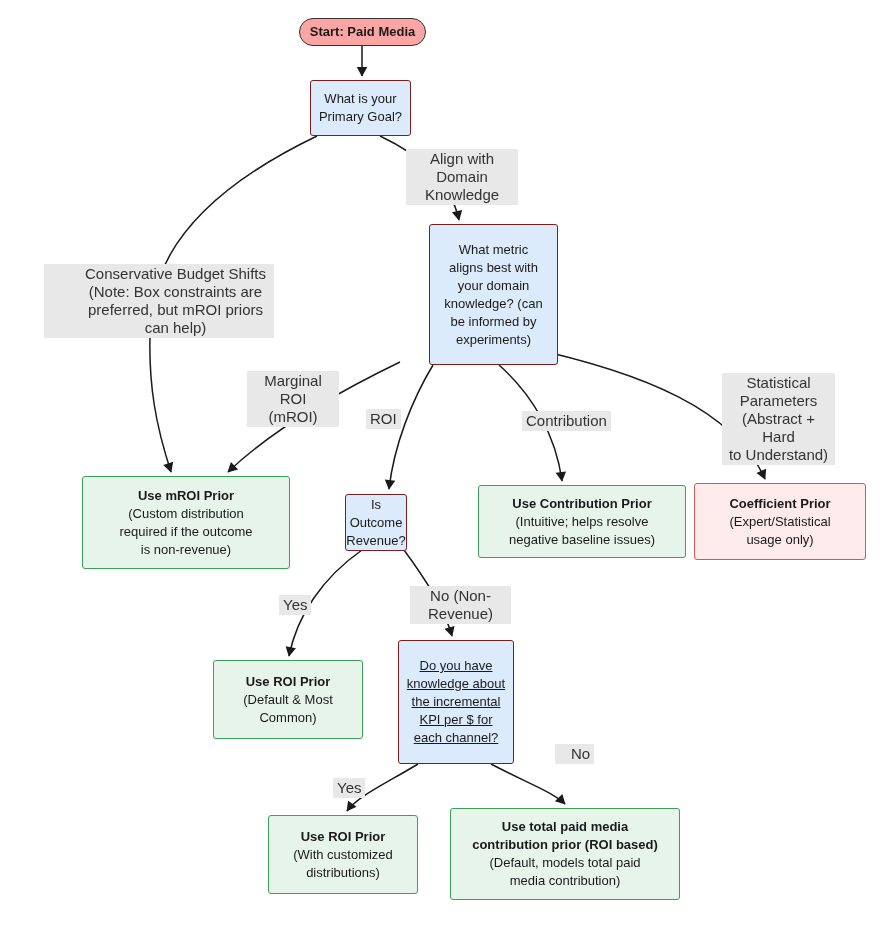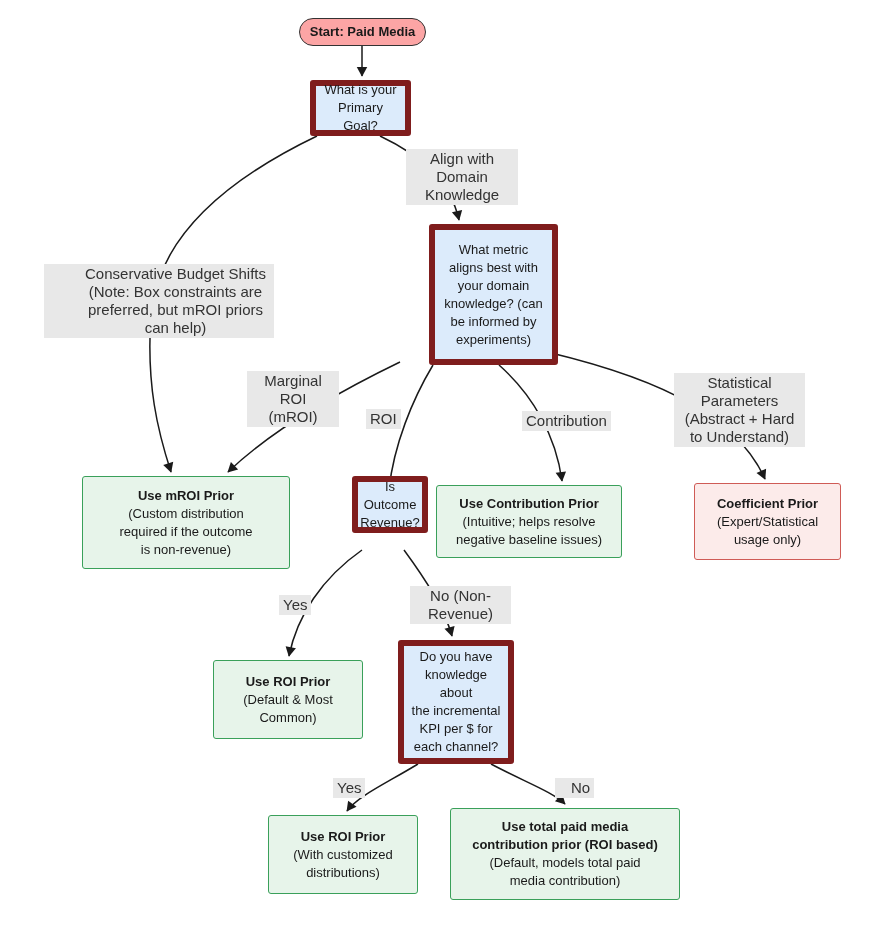--- a/index.html
+++ b/index.html
@@ -33,21 +33,21 @@
   .node .label, .node .title, .node .subtitle { white-space: pre-line; }
   .node .title { font-weight: bold; }
   .start-node {
     background: #fca5a5;
     border: 1.5px solid #333333;
     border-radius: 15px;
     font-weight: bold;
   }
   .question {
     background: #dcebfb;
-    border: 6px solid #7f1d1d;
+    border: 1px solid #7f1d1d;
   }
   .result-green {
     background: #e7f4ea;
     border: 1px solid #3aa05a;
   }
   .result-red {
     background: #fcebea;
     border: 1px solid #cf5b56;
   }
   .edge-label {
@@ -105,44 +105,44 @@
 experiments)</span>
   </div>
 
   <div class="node result-green" style="left:82px; top:476px; width:208px; height:93px;">
     <div class="title">Use mROI Prior</div>
     <div class="subtitle">(Custom distribution
 required if the outcome
 is non-revenue)</div>
   </div>
 
-  <div class="node question" style="left:345px; top:476px; width:76px; height:57px;margin-left:7px;">
+  <div class="node question" style="left:345px; top:494px; width:62px; height:57px;">
     <span class="label">Is Outcome
 Revenue?</span>
   </div>
 
-  <div class="node result-green" style="left:436px; top:485px; width:186px; height:73px;">
+  <div class="node result-green" style="left:478px; top:485px; width:208px; height:73px;">
     <div class="title">Use Contribution Prior</div>
     <div class="subtitle">(Intuitive; helps resolve
 negative baseline issues)</div>
   </div>
 
-  <div class="node result-red" style="left:694px; top:483px; width:147px; height:77px;">
+  <div class="node result-red" style="left:694px; top:483px; width:172px; height:77px;">
     <div class="title">Coefficient Prior</div>
     <div class="subtitle">(Expert/Statistical
 usage only)</div>
   </div>
 
   <div class="node result-green" style="left:213px; top:660px; width:150px; height:79px;">
     <div class="title">Use ROI Prior</div>
     <div class="subtitle">(Default &amp; Most
 Common)</div>
   </div>
 
-  <div class="node question" style="left:398px; top:640px; width:116px; height:124px;">
+  <div class="node question" style="left:398px; top:640px; width:116px; height:124px;text-decoration:underline;">
     <span class="label">Do you have
 knowledge about
 the incremental
 KPI per $ for
 each channel?</span>
   </div>
 
   <div class="node result-green" style="left:268px; top:815px; width:150px; height:79px;">
     <div class="title">Use ROI Prior</div>
     <div class="subtitle">(With customized
@@ -164,27 +164,27 @@
 (Note: Box constraints are
 preferred, but mROI priors can help)</div>
 
   <div class="edge-label" style="left:247px; top:371px; width:92px;">Marginal ROI
 (mROI)</div>
 
   <div class="edge-label" style="left:366px; top:409px;">ROI</div>
 
   <div class="edge-label" style="left:522px; top:411px;">Contribution</div>
 
-  <div class="edge-label" style="left:674px; top:373px; width:131px;">Statistical
+  <div class="edge-label" style="left:722px; top:373px; width:113px;">Statistical
 Parameters
 (Abstract + Hard
 to Understand)</div>
 
   <div class="edge-label" style="left:279px; top:595px;">Yes</div>
 
   <div class="edge-label" style="left:410px; top:586px; width:101px;">No (Non-
 Revenue)</div>
 
   <div class="edge-label" style="left:333px; top:778px;">Yes</div>
 
-  <div class="edge-label" style="left:555px; top:778px;padding-left:16px;">No</div>
+  <div class="edge-label" style="left:555px; top:744px;padding-left:16px;">No</div>
 
 </div>
 
 </body></html>

